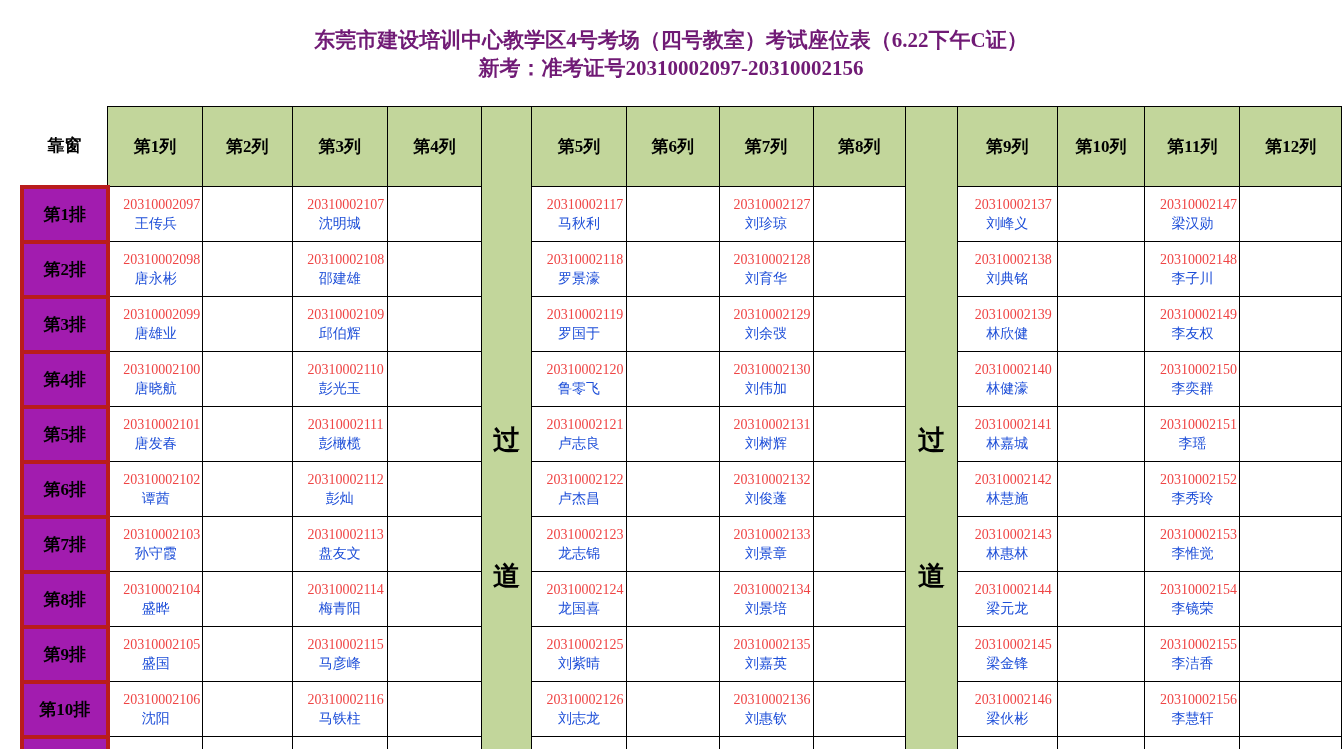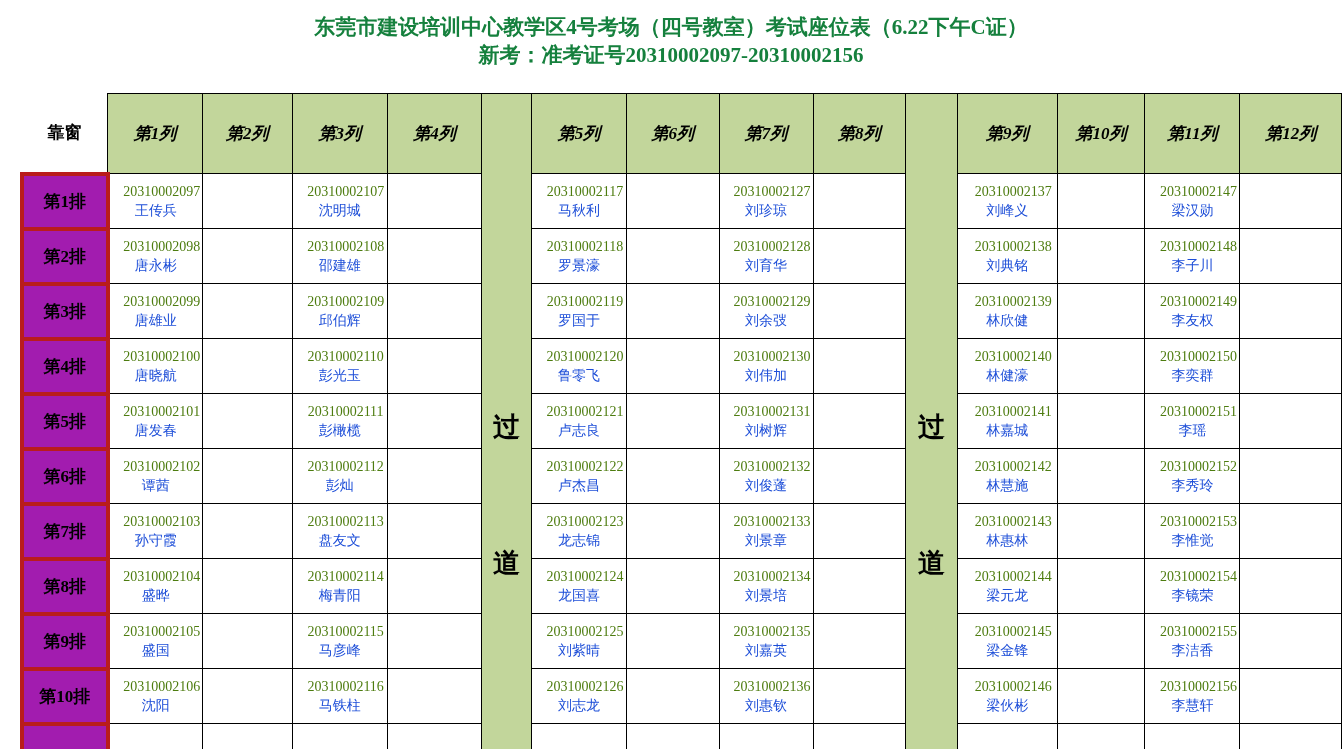--- a/index.html
+++ b/index.html
@@ -9,25 +9,25 @@
   }
   body {
     width: 1342px;
     height: 749px;
     overflow: hidden;
     font-family: "Liberation Serif", "DejaVu Serif", serif;
     color: #000;
   }
   .titles {
     text-align: center;
-    padding-top: 13px;
+    padding-top: 26px;
     font-weight: bold;
     font-size: 21px;
     line-height: 28px;
-    color: #15803d;
+    color: #701a75;
   }
   table.seating {
     border-collapse: collapse;
     table-layout: fixed;
     margin: 24px 0 0 20px;
   }
   table.seating td, table.seating th {
     padding: 0;
     overflow: hidden;
   }
@@ -41,21 +41,20 @@
     text-align: center;
     vertical-align: middle;
   }
   th.col-header {
     background: #c2d69b;
     border: 1px solid #000;
     font-weight: bold;
     font-size: 17px;
     text-align: center;
     vertical-align: middle;
-    font-style: italic;
   }
   td.row-header {
     background: #a21caf;
     border: 4px solid #b91c1c;
     font-weight: bold;
     font-size: 17px;
     text-align: center;
     vertical-align: middle;
   }
   td.aisle {
@@ -76,21 +75,21 @@
   }
   td.seat-cell, td.empty-cell {
     background: #ffffff;
     border: 1px solid #000;
     text-align: center;
     vertical-align: middle;
   }
   .seat-id {
     font-size: 14px;
     line-height: 19px;
-    color: #4d7c0f;
+    color: #ef4444;
     padding-left: 12px;
   }
   .seat-name {
     font-size: 14px;
     line-height: 19px;
     color: #1d4ed8;
   }
 </style>
 </head>
 <body>

